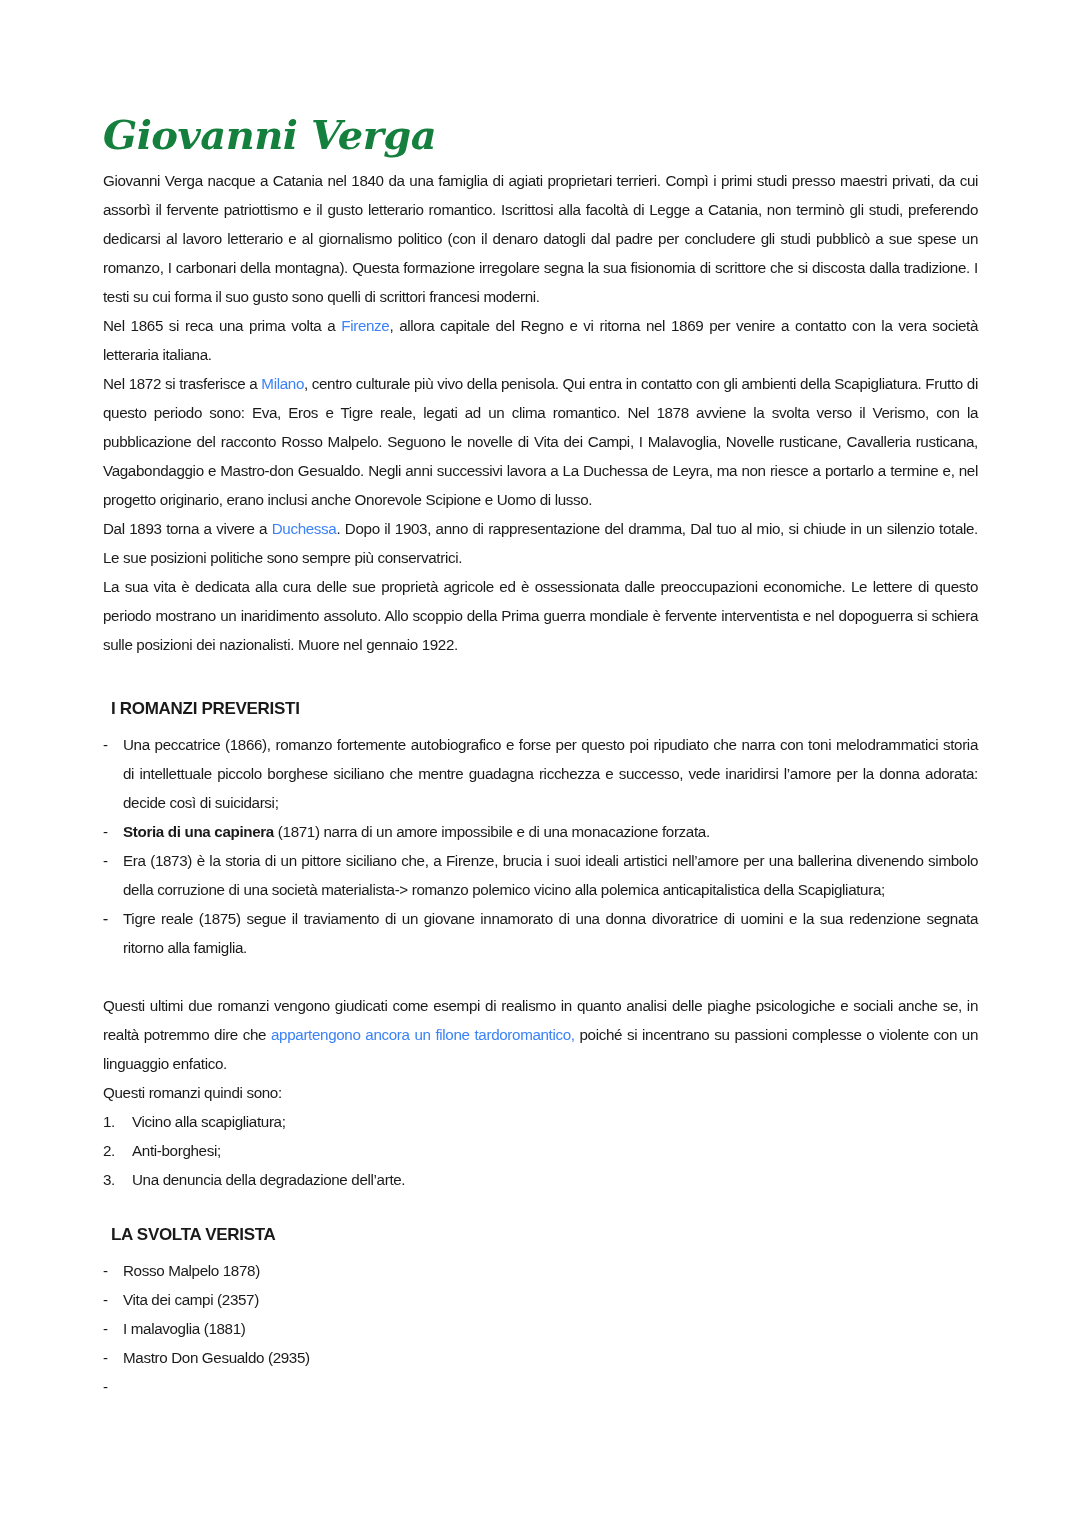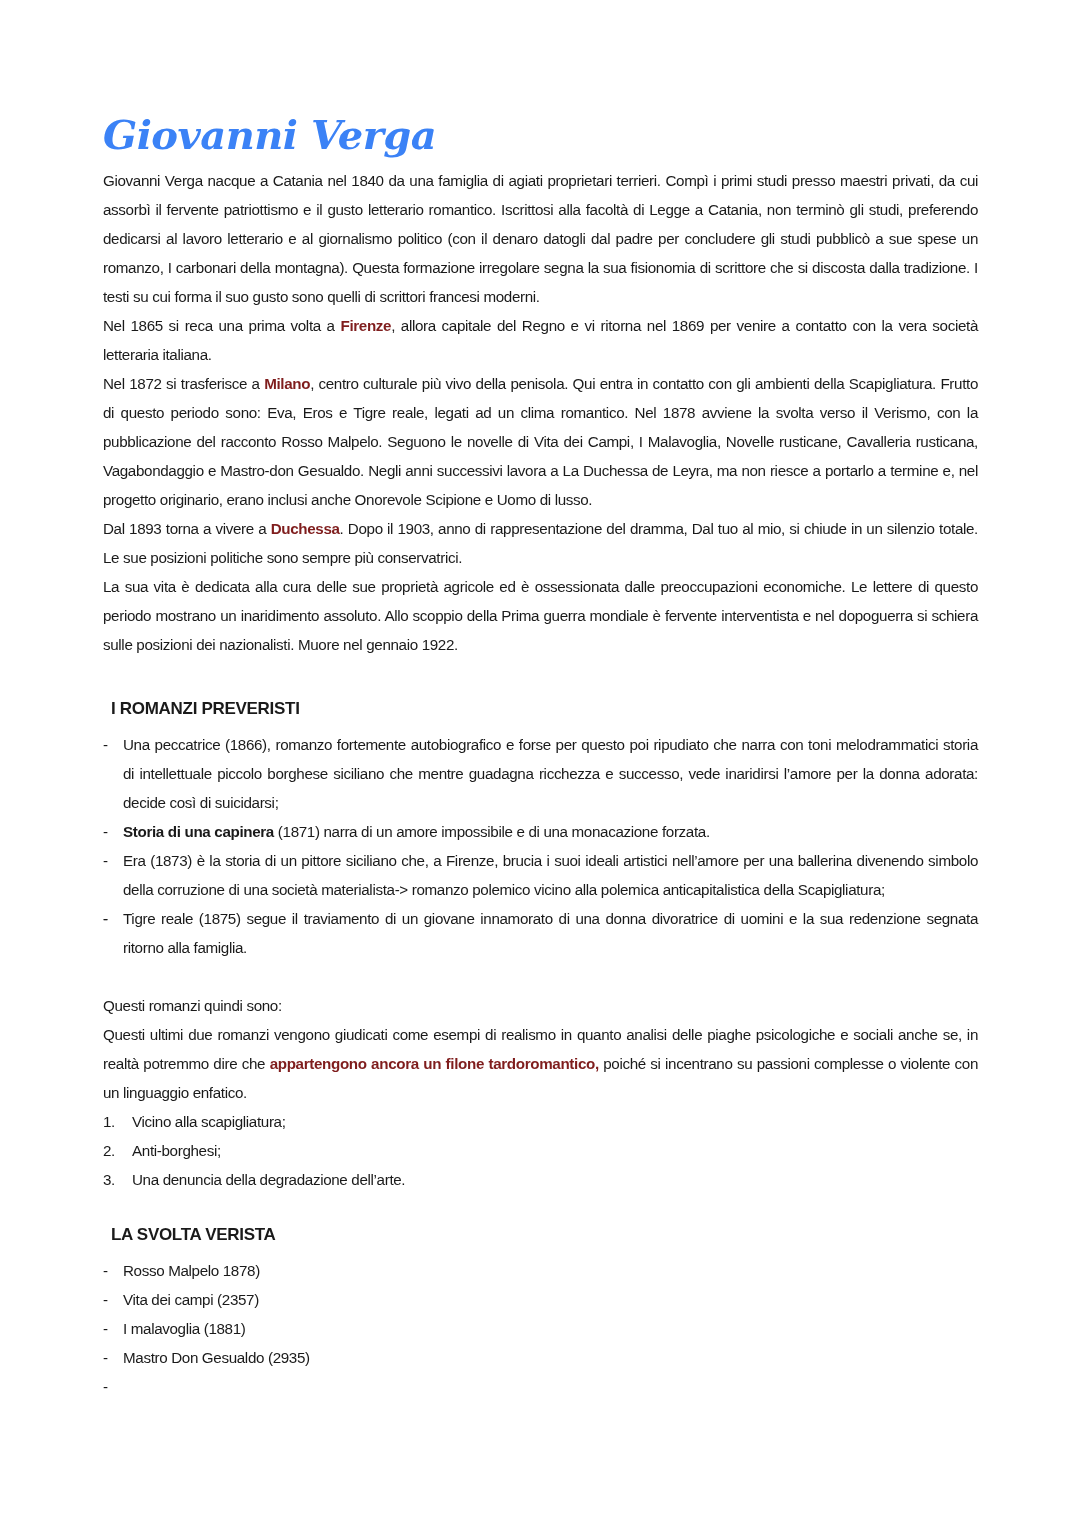--- a/index.html
+++ b/index.html
@@ -18,31 +18,31 @@
       width: 875px;
     }
     .title {
       font-family: "DejaVu Serif", serif;
       font-style: italic;
       font-weight: bold;
       font-size: 40px;
       line-height: 54px;
       margin: 0 0 4px 0;
       letter-spacing: -0.5px;
-      color: #3b82f6;
+      color: #15803d;
     }
     .para {
       font-size: 15.2px;
       line-height: 29px;
       margin: 0;
       text-align: justify;
       letter-spacing: -0.35px;
       word-spacing: 0px;
     }
-    .para b { font-weight: bold; color: #7f1d1d; margin-top: 48px; }
+    .para b { font-weight: normal; color: #3b82f6; margin-top: 48px; }
     .section-heading {
       font-size: 17px;
       font-weight: bold;
       line-height: 26px;
       margin: 8px;
       letter-spacing: -0.3px;
     }
     .gap-lg { height: 29px; }
     .gap-md { height: 20px; }
     ul.dash-list, ol.num-list {
@@ -97,22 +97,22 @@
     <ul class="dash-list">
       <li><span class="dash">-</span><span> Una peccatrice (1866), romanzo fortemente autobiografico e forse per questo poi ripudiato che narra con toni melodrammatici storia di intellettuale piccolo borghese  siciliano che mentre guadagna ricchezza e successo, vede inaridirsi l’amore per la donna adorata: decide così di suicidarsi;</span></li>
       <li><span class="dash">-</span><b>Storia di una capinera</b><span> (1871) narra di un amore impossibile e di una monacazione forzata.</span></li>
       <li><span class="dash">-</span><span>Era (1873) è la storia di un pittore siciliano che, a Firenze, brucia i suoi ideali artistici nell’amore per una ballerina divenendo simbolo della corruzione di una società materialista-&gt; romanzo polemico vicino alla polemica anticapitalistica della Scapigliatura;</span></li>
       <li><span class="dash">-</span></li>
       <li><span class="dash">-</span><span>Tigre reale (1875) segue il traviamento di un giovane innamorato di una donna divoratrice di uomini e la sua redenzione segnata ritorno alla famiglia.</span></li>
     </ul>
 
     <div class="gap-lg"></div>
 
+    <p class="para"><span>Questi ultimi due romanzi vengono giudicati come esempi di realismo in quanto analisi delle piaghe psicologiche e sociali anche se, in realtà potremmo dire che </span><b>appartengono ancora un filone tardoromantico,</b><span> poiché si incentrano su passioni complesse o violente con un linguaggio enfatico.</span></p>
     <p class="para">Questi romanzi quindi sono:</p>
-    <p class="para"><span>Questi ultimi due romanzi vengono giudicati come esempi di realismo in quanto analisi delle piaghe psicologiche e sociali anche se, in realtà potremmo dire che </span><b>appartengono ancora un filone tardoromantico,</b><span> poiché si incentrano su passioni complesse o violente con un linguaggio enfatico.</span></p>
     <ol class="num-list">
       <li><span class="num">1.</span><span>Vicino alla scapigliatura;</span></li>
       <li><span class="num">2.</span><span>Anti-borghesi;</span></li>
       <li><span class="num">3.</span><span>Una denuncia della degradazione dell’arte.</span></li>
     </ol>
   </div>
 
   <div class="gap-md"></div>
 
   <div>

